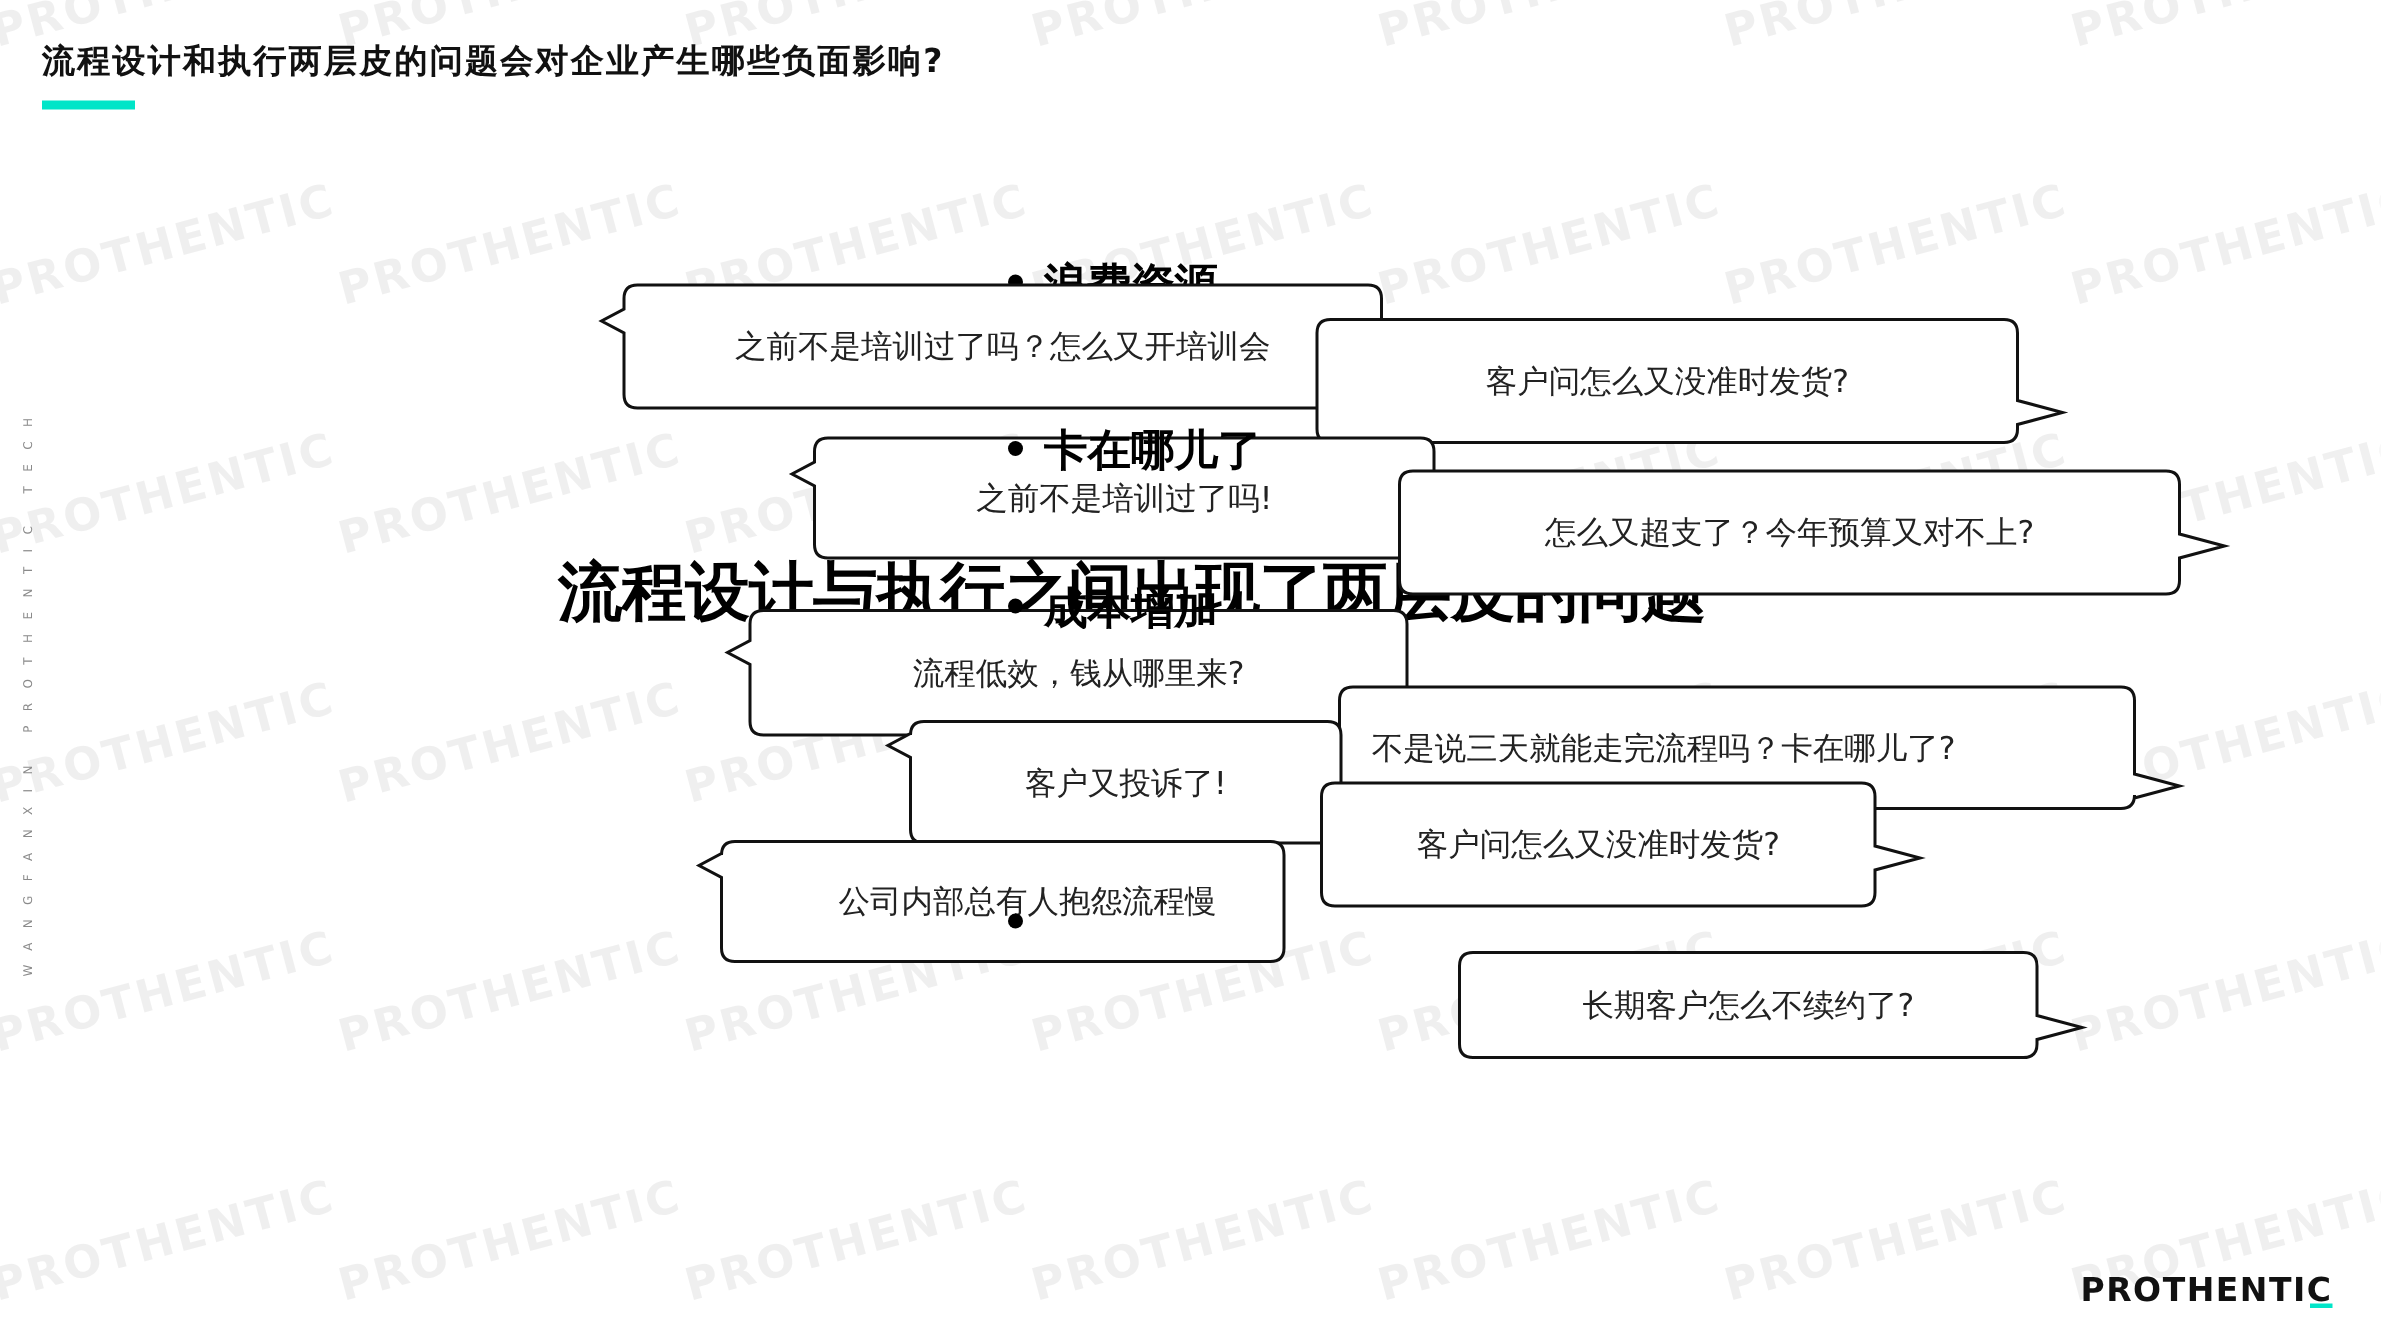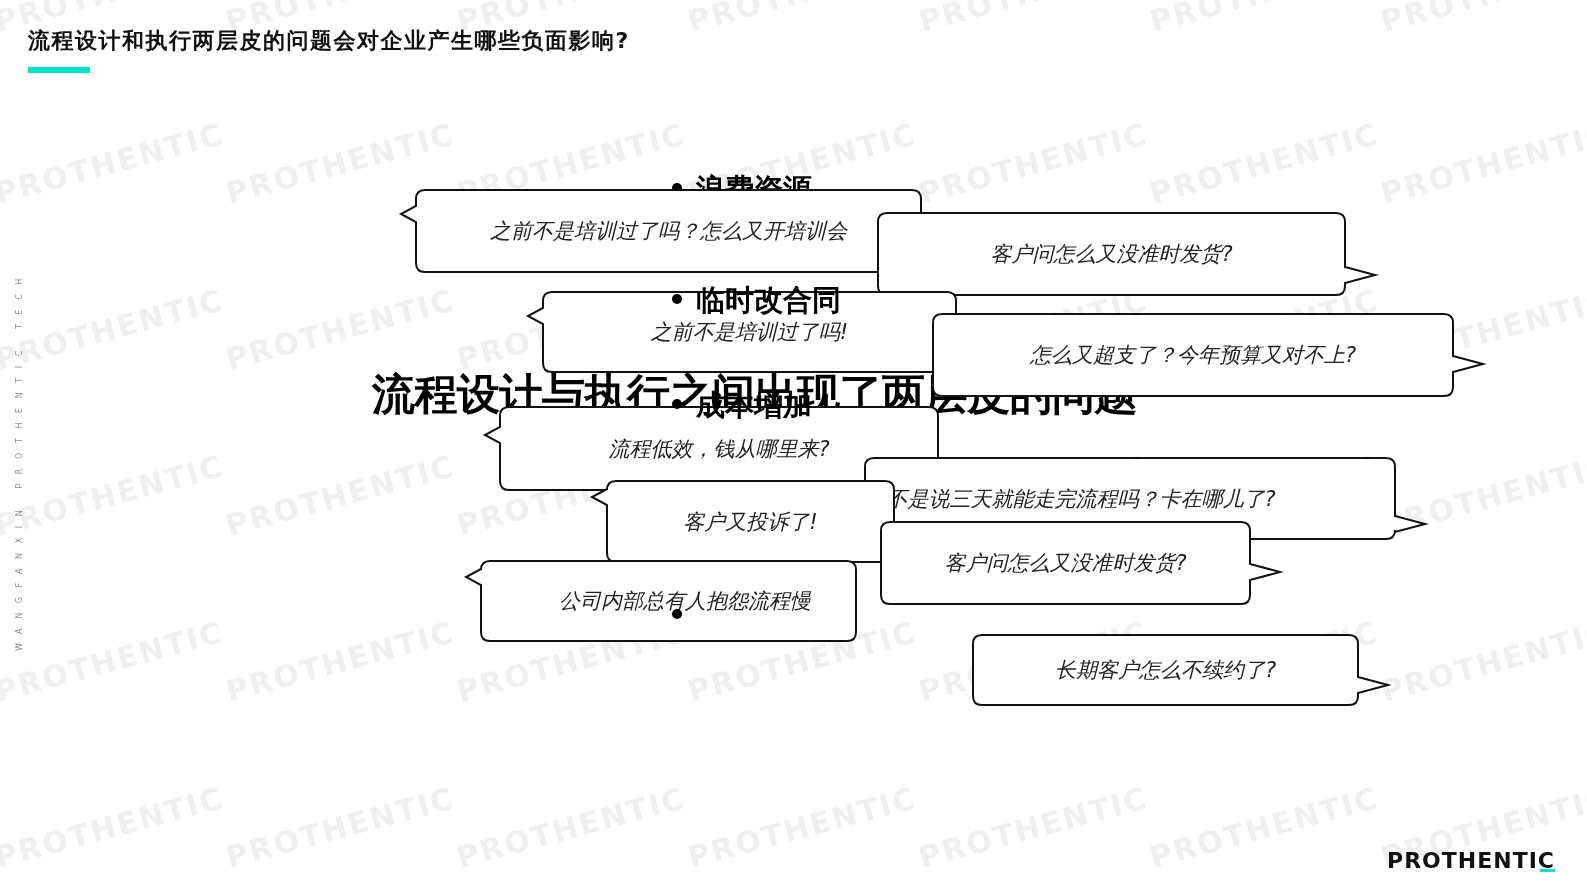--- a/index.html
+++ b/index.html
@@ -37,21 +37,21 @@
   .main-heading {
     position: absolute; left: 372px; top: 366px; z-index: 4;
     font-size: 43px; font-weight: 900; color: #000; white-space: nowrap;
     font-family: "DejaVu Sans", sans-serif; letter-spacing: -0.5px;
   }
   .bullet {
     position: absolute; font-size: 29px; font-weight: bold; color: #000; white-space: nowrap;
     font-family: "DejaVu Sans", sans-serif;
   }
   .bullet .dot { display: inline-block; width: 10px; height: 10px; border-radius: 50%; background: #000; margin-right: 14px; vertical-align: middle; position: relative; top: -3px; }
-  .bubble { position: absolute; font-style: italic; }
+  .bubble { position: absolute; }
   .bubble svg { position: absolute; left: 0; top: 0; overflow: visible; }
   .bubble .txt {
     position: absolute; left: 0; right: 0; top: 0; bottom: 0;
     display: flex; align-items: center; justify-content: center;
     font-size: 21px; color: #222; white-space: nowrap;
     font-family: "DejaVu Sans", sans-serif;
   }
   .logo {
     position: absolute; right: 32px; bottom: 20px; z-index: 30;
     font-size: 22px; font-weight: 900; letter-spacing: 1px; color: #111;
@@ -147,21 +147,21 @@
         <path d="M9,0 H511 Q520,0 520,9 V42 L550,50 L520,58 V73 Q520,82 511,82 H9 Q0,82 0,73 V9 Q0,0 9,0 Z" fill="#fff" stroke="#111" stroke-width="2"></path>
       </svg>
       <div class="txt">怎么又超支了？今年预算又对不上?</div>
     </div>
     <div class="bubble" style="left: 500px; top: 407px; width: 438px; height: 83px; z-index: 10;">
       <svg width="438" height="83">
         <path d="M9,0 H429 Q438,0 438,9 V74 Q438,83 429,83 H9 Q0,83 0,74 V36 L-15,28 L0,20 V9 Q0,0 9,0 Z" fill="#fff" stroke="#111" stroke-width="2"></path>
       </svg>
       <div class="txt">流程低效，钱从哪里来?</div>
     </div>
-    <div class="bubble" style="left: 865px; top: 458px; width: 432px; height: 81px; z-index: 14;">
+    <div class="bubble" style="left: 893px; top: 458px; width: 432px; height: 81px; z-index: 14;">
       <svg width="530" height="81">
         <path d="M9,0 H521 Q530,0 530,9 V58 L560,66 L530,74 V72 Q530,81 521,81 H9 Q0,81 0,72 V9 Q0,0 9,0 Z" fill="#fff" stroke="#111" stroke-width="2"></path>
       </svg>
       <div class="txt">不是说三天就能走完流程吗？卡在哪儿了?</div>
     </div>
     <div class="bubble" style="left: 607px; top: 481px; width: 287px; height: 81px; z-index: 15;">
       <svg width="287" height="81">
         <path d="M9,0 H278 Q287,0 287,9 V72 Q287,81 278,81 H9 Q0,81 0,72 V24 L-15,16 L0,8 V9 Q0,0 9,0 Z" fill="#fff" stroke="#111" stroke-width="2"></path>
       </svg>
       <div class="txt">客户又投诉了!</div>
@@ -180,21 +180,21 @@
     </div>
     <div class="bubble" style="left: 973px; top: 600px; width: 385px; height: 70px; z-index: 18; margin-top: 35px;">
       <svg width="385" height="70">
         <path d="M9,0 H376 Q385,0 385,9 V42 L415,50 L385,58 V61 Q385,70 376,70 H9 Q0,70 0,61 V9 Q0,0 9,0 Z" fill="#fff" stroke="#111" stroke-width="2"></path>
       </svg>
       <div class="txt">长期客户怎么不续约了?</div>
     </div>
   </div>
 
 <div class="bullet" style="left:672px; top:281px; z-index:22;">
-  <span class="dot"></span><span>临时改合同</span>
+  <span class="dot"></span><span>卡在哪儿了</span>
 </div>
 <div class="bullet" style="left:672px; top:386px; z-index:13;text-align:right;">
   <span class="dot"></span><span>成本增加</span>
 </div>
 <div class="bullet" style="left:672px; top:598px; z-index:25;">
   <span class="dot"></span>
 </div>
 
 <div class="logo">
   <span>PROTHENTI</span><span class="last">C</span>

